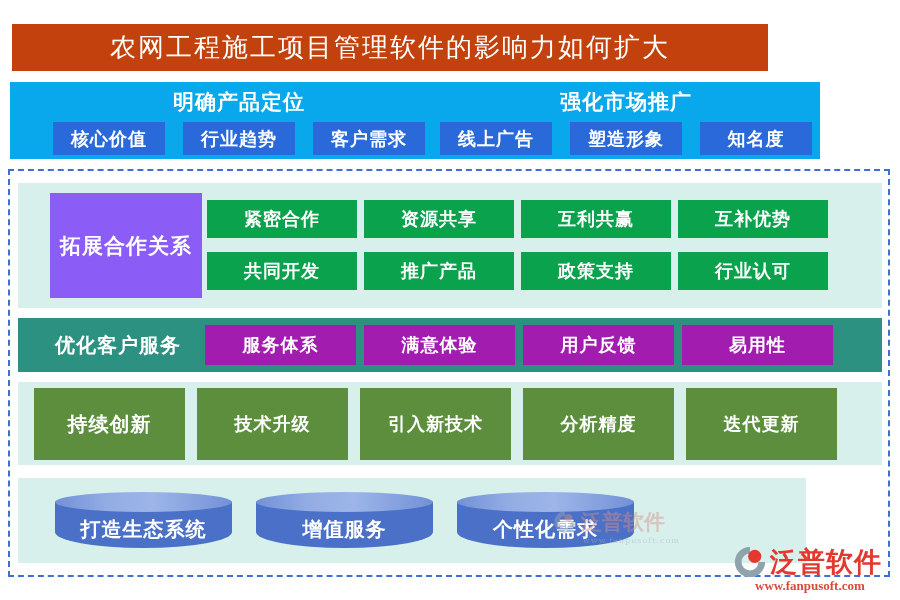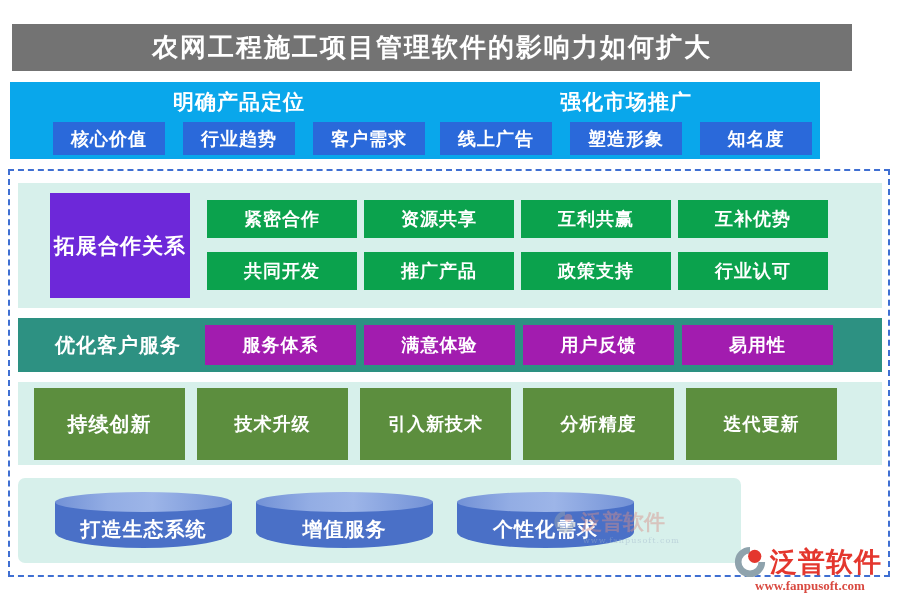--- a/index.html
+++ b/index.html
@@ -2,22 +2,22 @@
 <html><head>
 <meta charset="utf-8">
 <style>
   * { margin:0; padding:0; box-sizing:border-box; }
   html,body { background:#ffffff; }
   body { font-family:"DejaVu Serif","Liberation Serif",serif; }
   .canvas { position:relative; width:900px; height:600px; background:#ffffff; overflow:hidden; }
 
   
   .title-bar {
-    position:absolute; left:12px; top:24px; width:840px; height:47px;
-    background:#737373; color:#ffffff; font-size:26px; font-weight:bold;
+    position:absolute; left:12px; top:24px; width:756px; height:47px;
+    background:#c2410c; color:#ffffff; font-size:26px; font-weight:normal;
     text-align:center; line-height:47px; letter-spacing:2px;
   }
 
   
   .top-panel { position:absolute; top:82px; height:77px; background:#09a7eb; }
   .top-panel.left  { left:10px;  width:458px; }
   .top-panel.right { left:432px; width:388px; }
   .tp-header { color:#ffffff; font-size:21px; font-weight:bold; text-align:center; margin-top:6px; letter-spacing:1px; }
   .tp-buttons { display:flex; justify-content:center; gap:18px; margin-top:6px; }
   .chip {
@@ -28,22 +28,22 @@
 
   
   .dashed-frame {
     position:absolute; left:8px; top:169px; width:882px; height:408px;
     border:2px dashed #3f6fd2;
   }
 
   
   .panel-a { position:absolute; left:18px; top:183px; width:864px; height:125px; background:#d7f0eb; }
   .big-label {
-    position:absolute; left:32px; top:10px; width:140px; height:105px;
-    background:#6d28d9; color:#ffffff; font-size:21px; font-weight:bold;
+    position:absolute; left:32px; top:10px; width:152px; height:105px;
+    background:#8b5cf6; color:#ffffff; font-size:21px; font-weight:bold;
     display:flex; align-items:center; justify-content:center; letter-spacing:1px;
   }
   .grid-a {
     position:absolute; left:189px; top:17px;
     display:grid; grid-template-columns:repeat(4,150px); grid-auto-rows:38px;
     column-gap:7px; row-gap:14px;
   }
   .chip.green { background:#0ba24d; font-size:18px; }
 
   
@@ -58,21 +58,21 @@
   }
   .chip.midblue { background:#a21caf; font-size:18px; }
 
   
   .panel-c { position:absolute; left:18px; top:382px; width:864px; height:83px; background:#d7f0eb; }
   .row-c { display:flex; gap:12px; padding-left:16px; padding-top:6px; }
   .chip.olive { background:#5c8e3e; width:151px; height:72px; font-size:18px; }
   .chip.olive.lead { font-size:20px; }
 
   
-  .panel-d { position:absolute; left:18px; top:478px; width:723px; height:85px; background:#d7f0eb;border-radius:7px; }
+  .panel-d { position:absolute; left:18px; top:478px; width:788px; height:85px; background:#d7f0eb; }
   .row-d { display:flex; gap:24px; padding-left:37px; padding-top:24px; }
   .cyl {
     position:relative; width:177px; height:46px; background:#4a70c7;
     border-radius:0 0 50% 50% / 0 0 16px 16px;
     display:flex; align-items:center; justify-content:center;
   }
   .cyl::before {
     content:""; position:absolute; left:0; right:0; top:-10px; height:20px;
     background:linear-gradient(90deg,#7291d6 0%,#93ade4 30%,#9db5e8 55%,#7291d6 100%);
     border-radius:50%;

